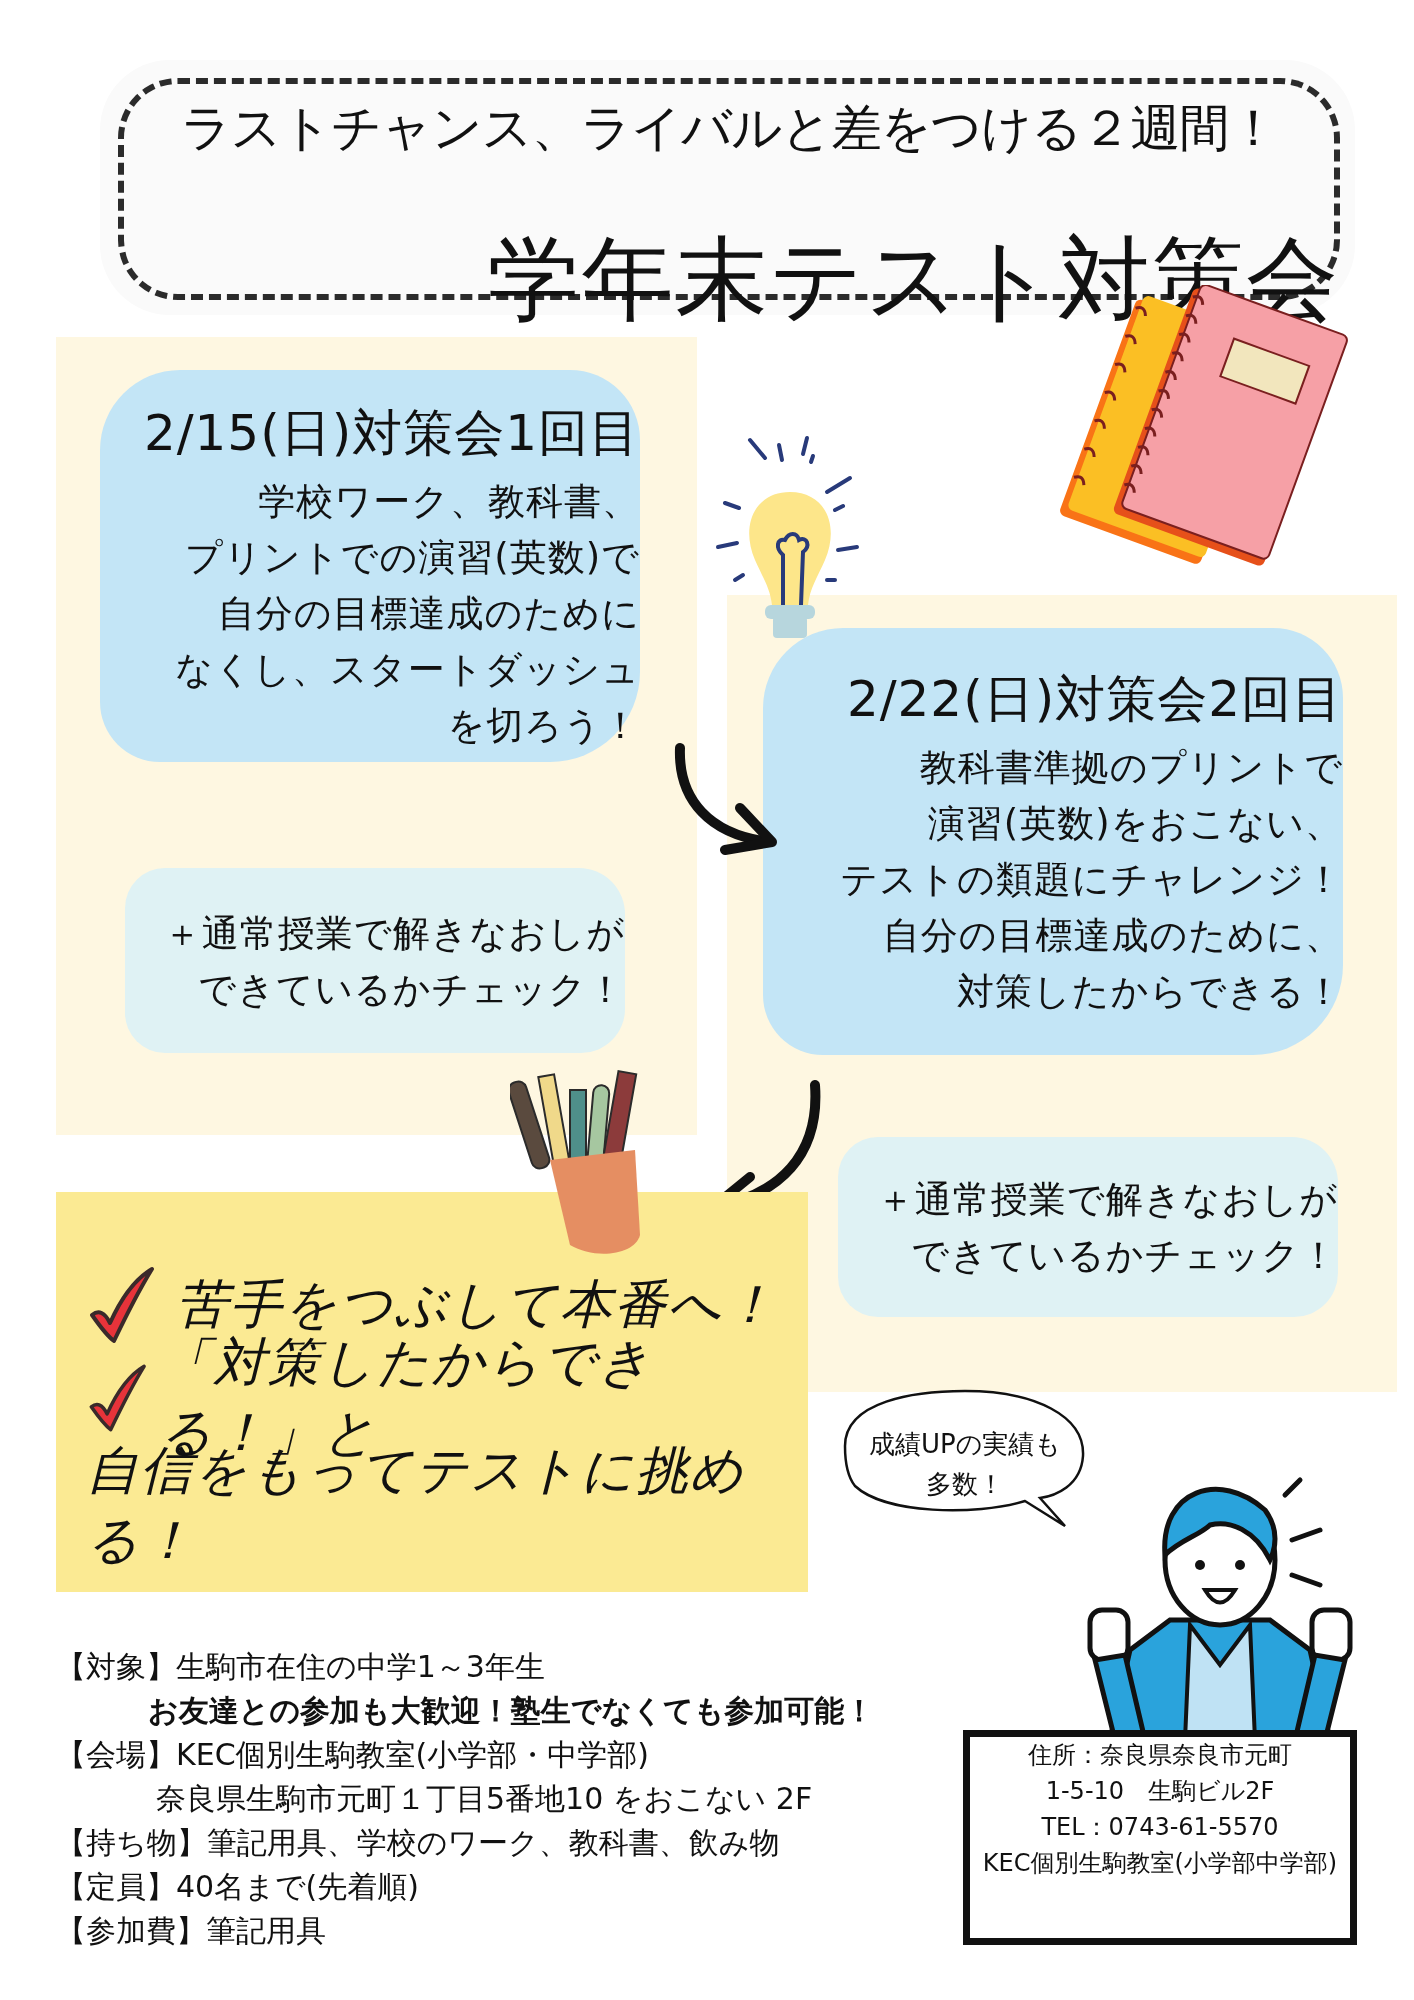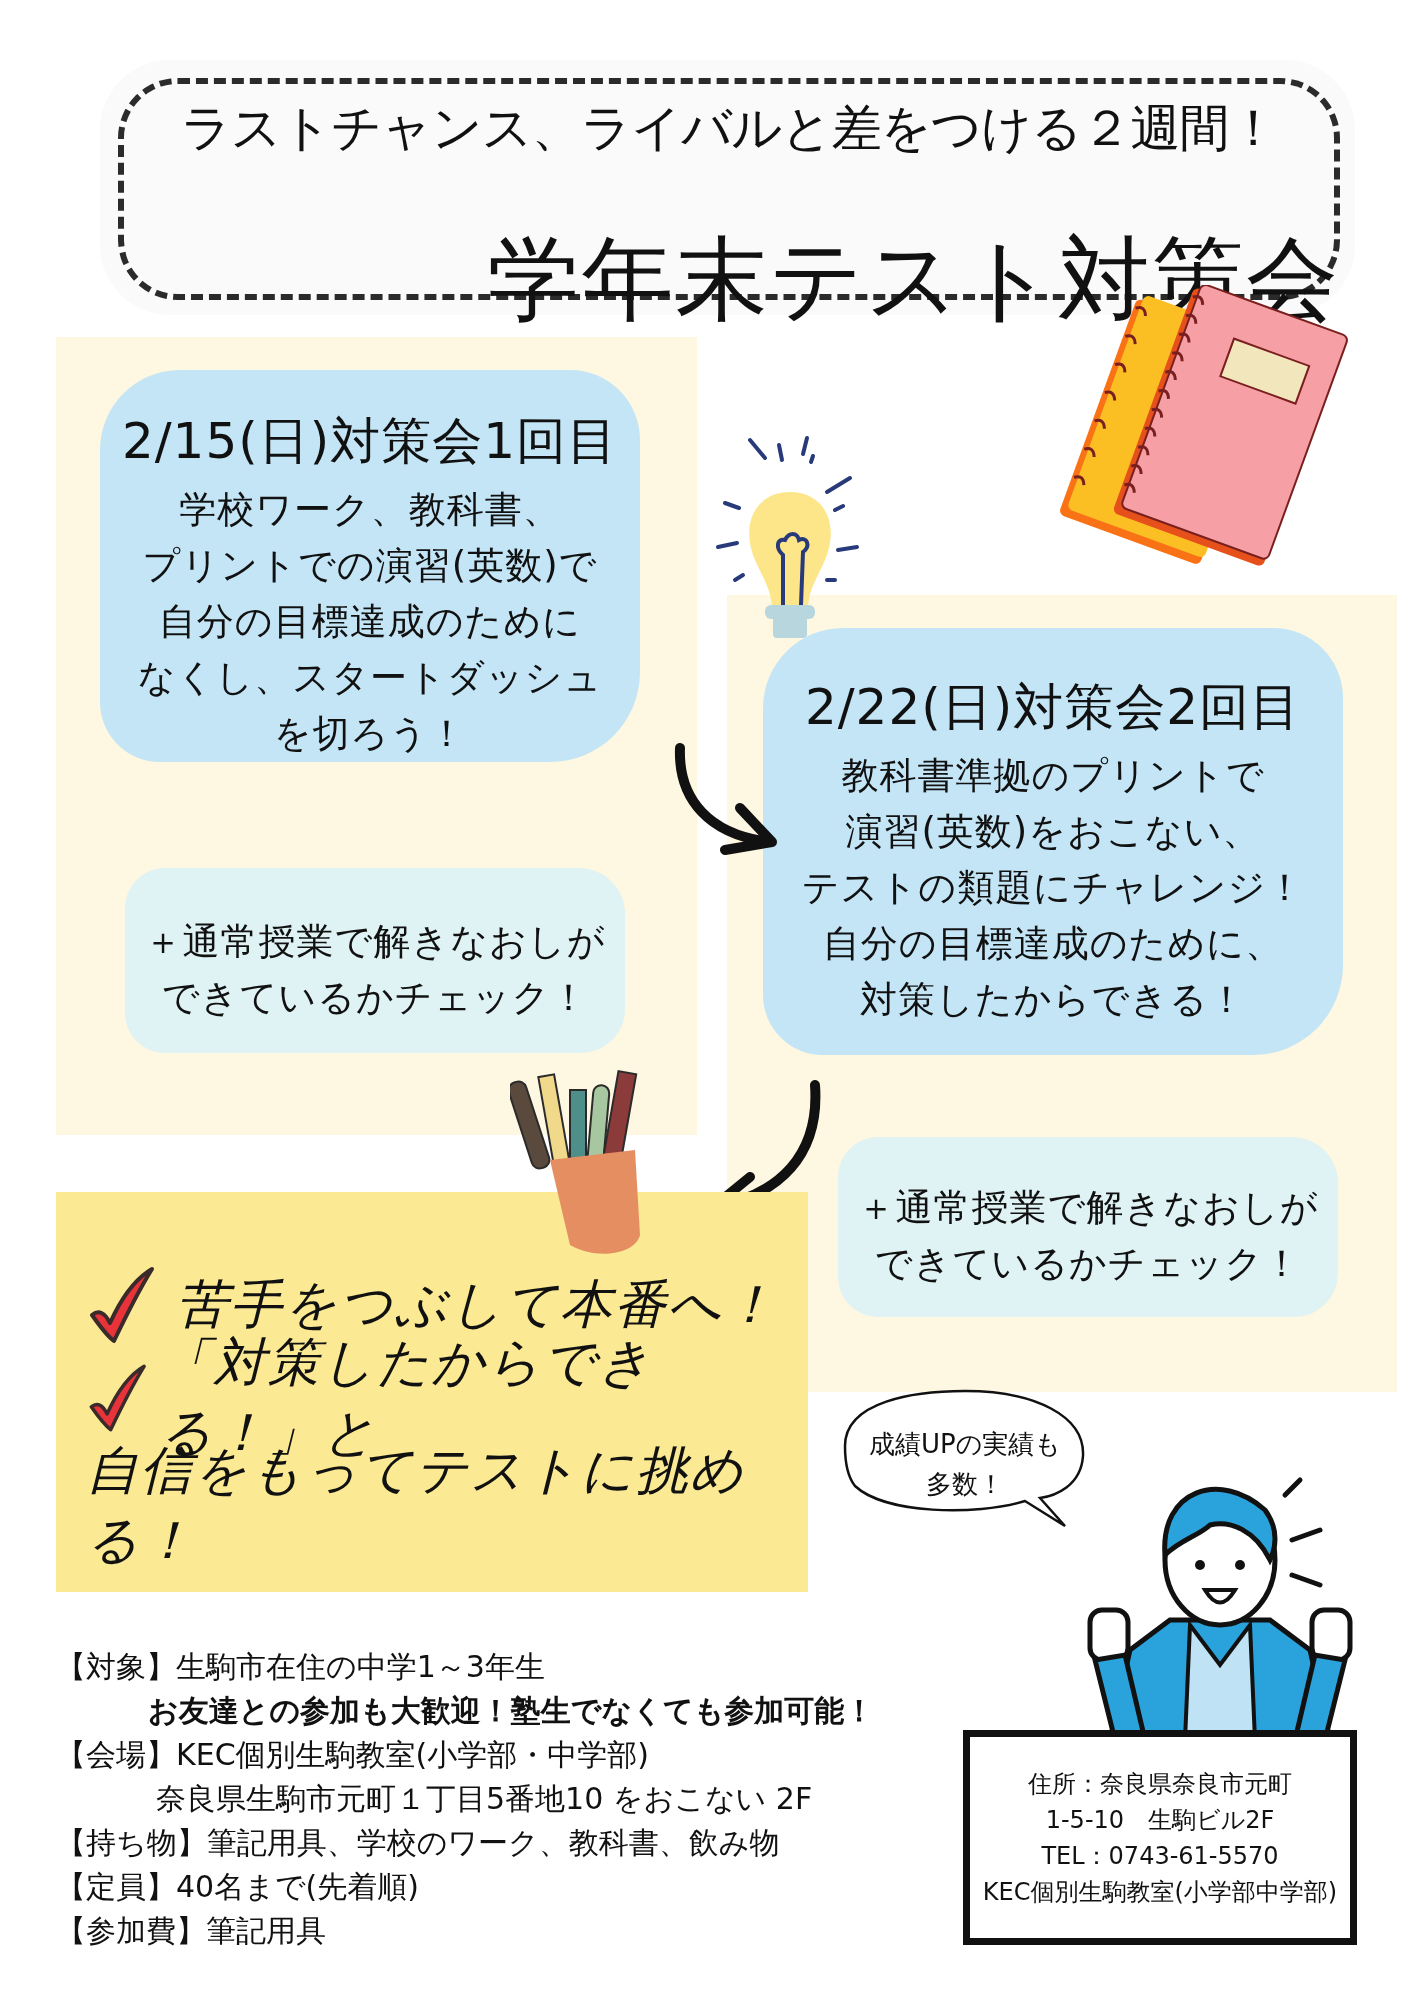--- a/index.html
+++ b/index.html
@@ -20,33 +20,33 @@
   .panel-right { left: 727px; top: 595px; width: 670px; height: 797px; }
   .yellow { left: 56px; top: 1192px; width: 752px; height: 400px; background: #fbea93; }
 
   .bubble-blue { background: #c3e5f6; border-radius: 80px 70px 90px 60px; }
   .bubble1 { left: 100px; top: 370px; width: 540px; height: 392px; }
   .bubble2 { left: 763px; top: 628px; width: 580px; height: 427px; }
   .bubble-light { background: #dff2f4; border-radius: 40px 46px 44px 40px; }
   .light1 { left: 125px; top: 868px; width: 500px; height: 185px; }
   .light2 { left: 838px; top: 1137px; width: 500px; height: 180px; }
 
-  .bubble-text { text-align: center; font-size: 37px; line-height: 56px; letter-spacing: 1px; margin-top: 8px; }
+  .bubble-text { text-align: right; font-size: 37px; line-height: 56px; letter-spacing: 1px; }
   .bubble-head { font-size: 50px; line-height: 70px; margin-bottom: 6px; }
 
   .check-line { font-size: 52px; letter-spacing: 2px; font-style: italic; }
 
   
   .info { left: 56px; top: 1645px; font-size: 30px; line-height: 44px; }
   .info .row { white-space: nowrap; }
   .info .indent1 { padding-left: 92px; font-weight: bold; }
   .info .indent2 { padding-left: 100px; }
 
   .contact { left: 963px; top: 1730px; width: 394px; height: 215px; border: 7px solid #111; background: #fff;
-             display: flex; flex-direction: column; justify-content: center; align-items: center; font-size: 24px; line-height: 36px; }
+             display: flex; flex-direction: column; justify-content: flex-start; align-items: center; font-size: 24px; line-height: 36px; }
 
   .speech { left: 825px; top: 1386px; width: 275px; height: 150px; }
   .speech-text { left: 845px; top: 1424px; width: 240px; text-align: center; font-size: 26px; line-height: 40px; }
 </style>
 </head>
 <body>
 
 <div class="abs header-card"></div>
 <div class="abs header-dash"></div>
 <div class="abs subtitle">ラストチャンス、ライバルと差をつける２週間！</div>

